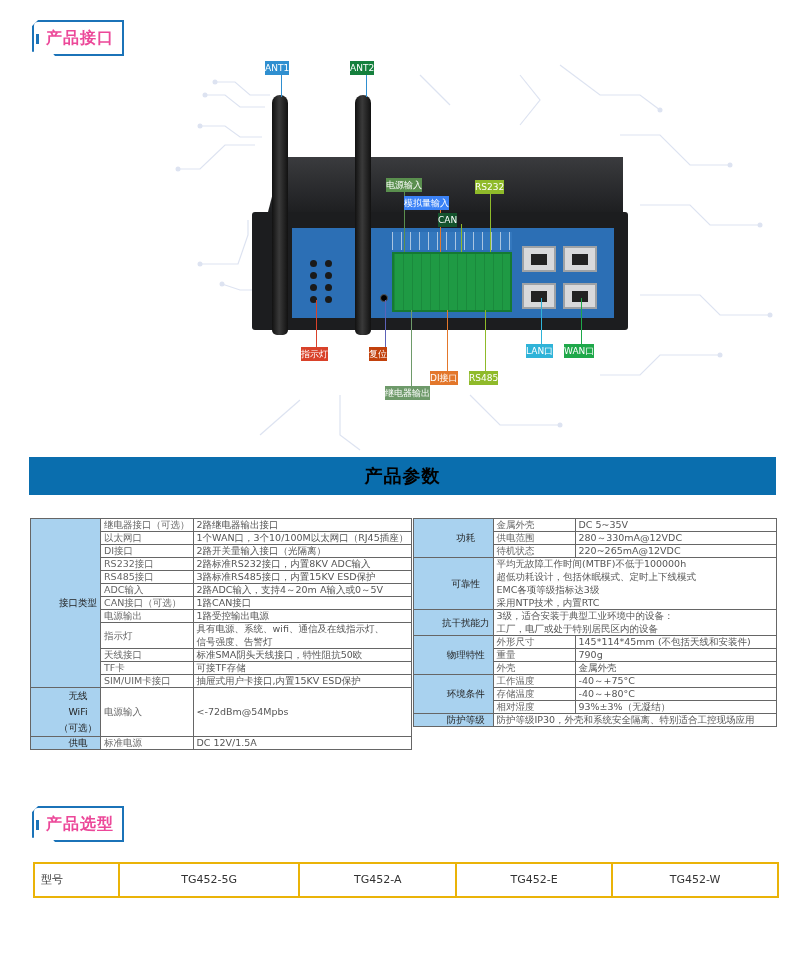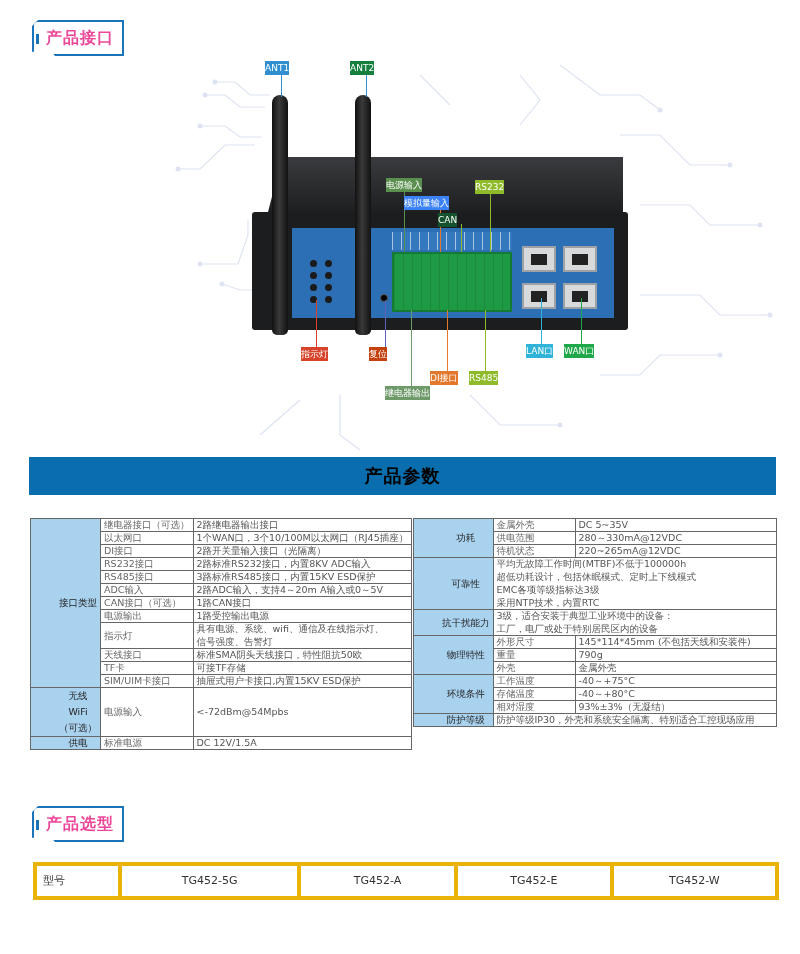--- a/index.html
+++ b/index.html
@@ -67,21 +67,21 @@
 
   
   table { border-collapse: collapse; position: absolute; font-size: 9.5px; color: #555; }
   td { border: 1px solid #666; padding: 0 3px; height: 13px; line-height: 12px; white-space: nowrap; }
   td.hd { background: #a9d2ef; color: #222; text-align: center; font-weight: normal; padding-left: 28px; }
   td.lbl2 { color: #666; }
   .tbl-left { left: 30px; top: 518px; width: 362px; }
   .tbl-right { left: 413px; top: 518px; width: 364px; }
 
   .tbl-model { left: 33px; top: 862px; width: 746px; font-size: 11px; color: #333; }
-  .tbl-model td { height: 34px; border: 4px solid #eab308; text-align: center; }
+  .tbl-model td { height: 34px; border: 2px solid #eab308; text-align: center; }
   .tbl-model td.first { text-align: left; padding-left: 6px; width: 85px; }
 </style>
 </head>
 <body>
 
 <div class="sec-tag" style="left:32px; top:20px;">
   <span class="t">产品接口</span>
 </div>
 
 <div class="hero">

